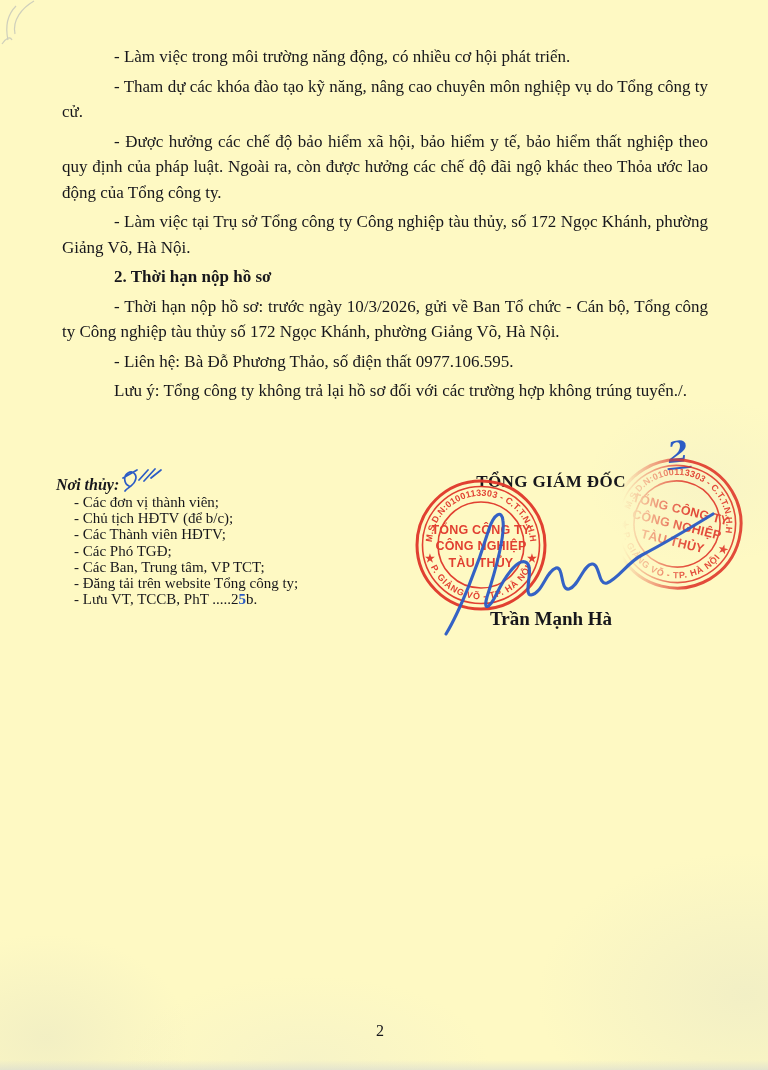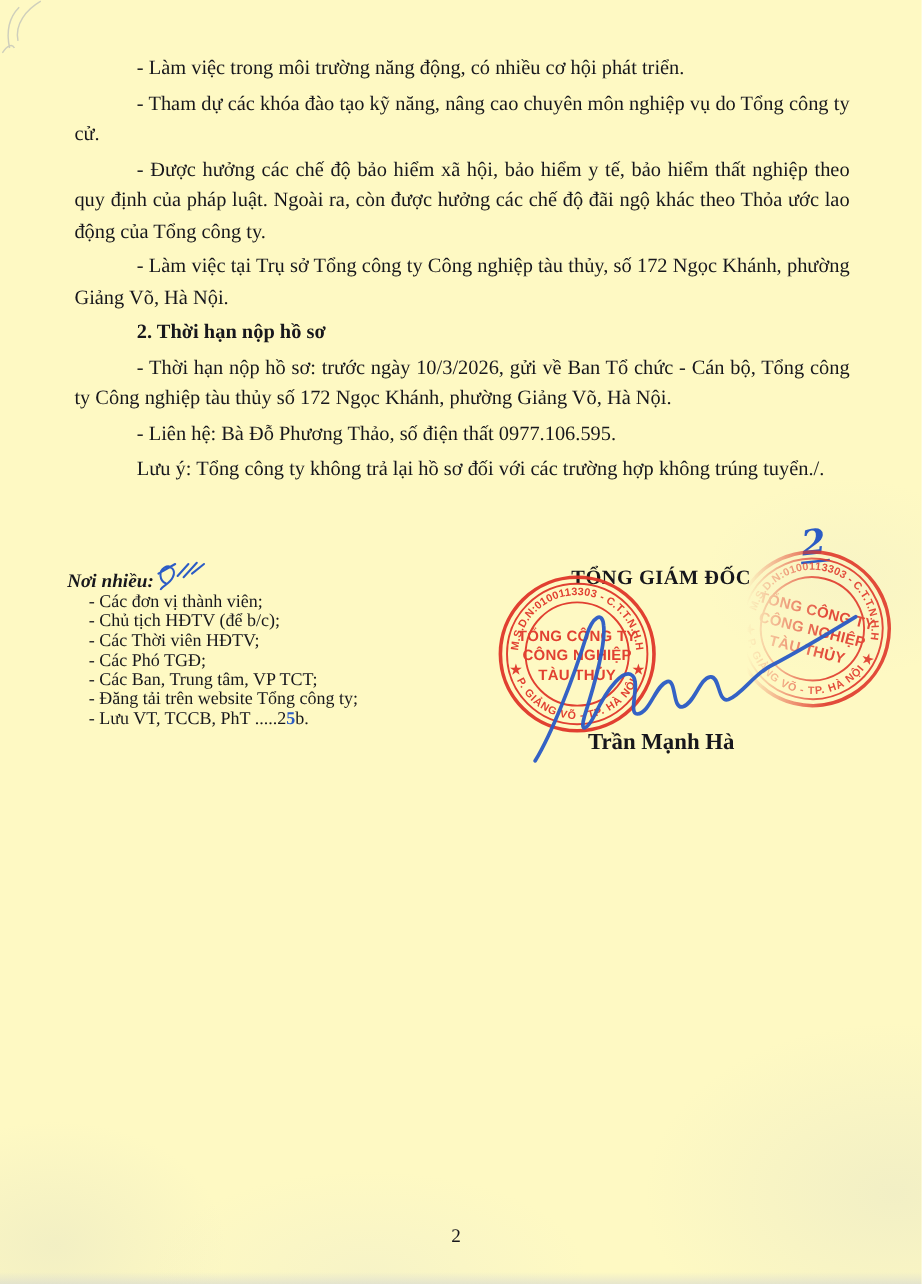--- a/index.html
+++ b/index.html
@@ -101,28 +101,28 @@
     <p>- Được hưởng các chế độ bảo hiểm xã hội, bảo hiểm y tế, bảo hiểm thất nghiệp theo quy định của pháp luật. Ngoài ra, còn được hưởng các chế độ đãi ngộ khác theo Thỏa ước lao động của Tổng công ty.</p>
     <p>- Làm việc tại Trụ sở Tổng công ty Công nghiệp tàu thủy, số 172 Ngọc Khánh, phường Giảng Võ, Hà Nội.</p>
     <h3>2. Thời hạn nộp hồ sơ</h3>
     <p>- Thời hạn nộp hồ sơ: trước ngày 10/3/2026, gửi về Ban Tổ chức - Cán bộ, Tổng công ty Công nghiệp tàu thủy số 172 Ngọc Khánh, phường Giảng Võ, Hà Nội.</p>
     <p>- Liên hệ: Bà Đỗ Phương Thảo, số điện thất 0977.106.595.</p>
     <p>Lưu ý: Tổng công ty không trả lại hồ sơ đối với các trường hợp không trúng tuyển./.</p>
   </div>
 
   <div class="recipients">
     <div class="recip-label-row">
-      <span class="recip-label">Nơi nhiều:</span>
+      <span class="recip-label">Nơi thủy:</span>
       <svg class="initial-mark" width="42" height="26" viewBox="0 0 42 26">
         <path d="M 8 20 C 3 18, 2 10, 7 7 C 12 4, 17 9, 14 15 C 12 20, 6 22, 4 25 M 2 12 L 16 4 M 18 14 L 27 4 M 23 15 L 34 3 M 30 12 L 40 4" stroke="var(--ink-blue)" stroke-width="1.7" fill="none" stroke-linecap="round"></path>
       </svg>
     </div>
     <div class="recip-item">- Các đơn vị thành viên;</div>
     <div class="recip-item">- Chủ tịch HĐTV (để b/c);</div>
-    <div class="recip-item">- Các Thời viên HĐTV;</div>
+    <div class="recip-item">- Các Thành viên HĐTV;</div>
     <div class="recip-item">- Các Phó TGĐ;</div>
     <div class="recip-item">- Các Ban, Trung tâm, VP TCT;</div>
     <div class="recip-item">- Đăng tải trên website Tổng công ty;</div>
     <div class="recip-item">
       <span>- Lưu VT, TCCB, PhT .....2</span><span class="hand-blue">5</span><span>b.</span>
     </div>
   </div>
 
   <div class="sig-title">TỔNG GIÁM ĐỐC</div>
   <div class="hand-two">2</div>

